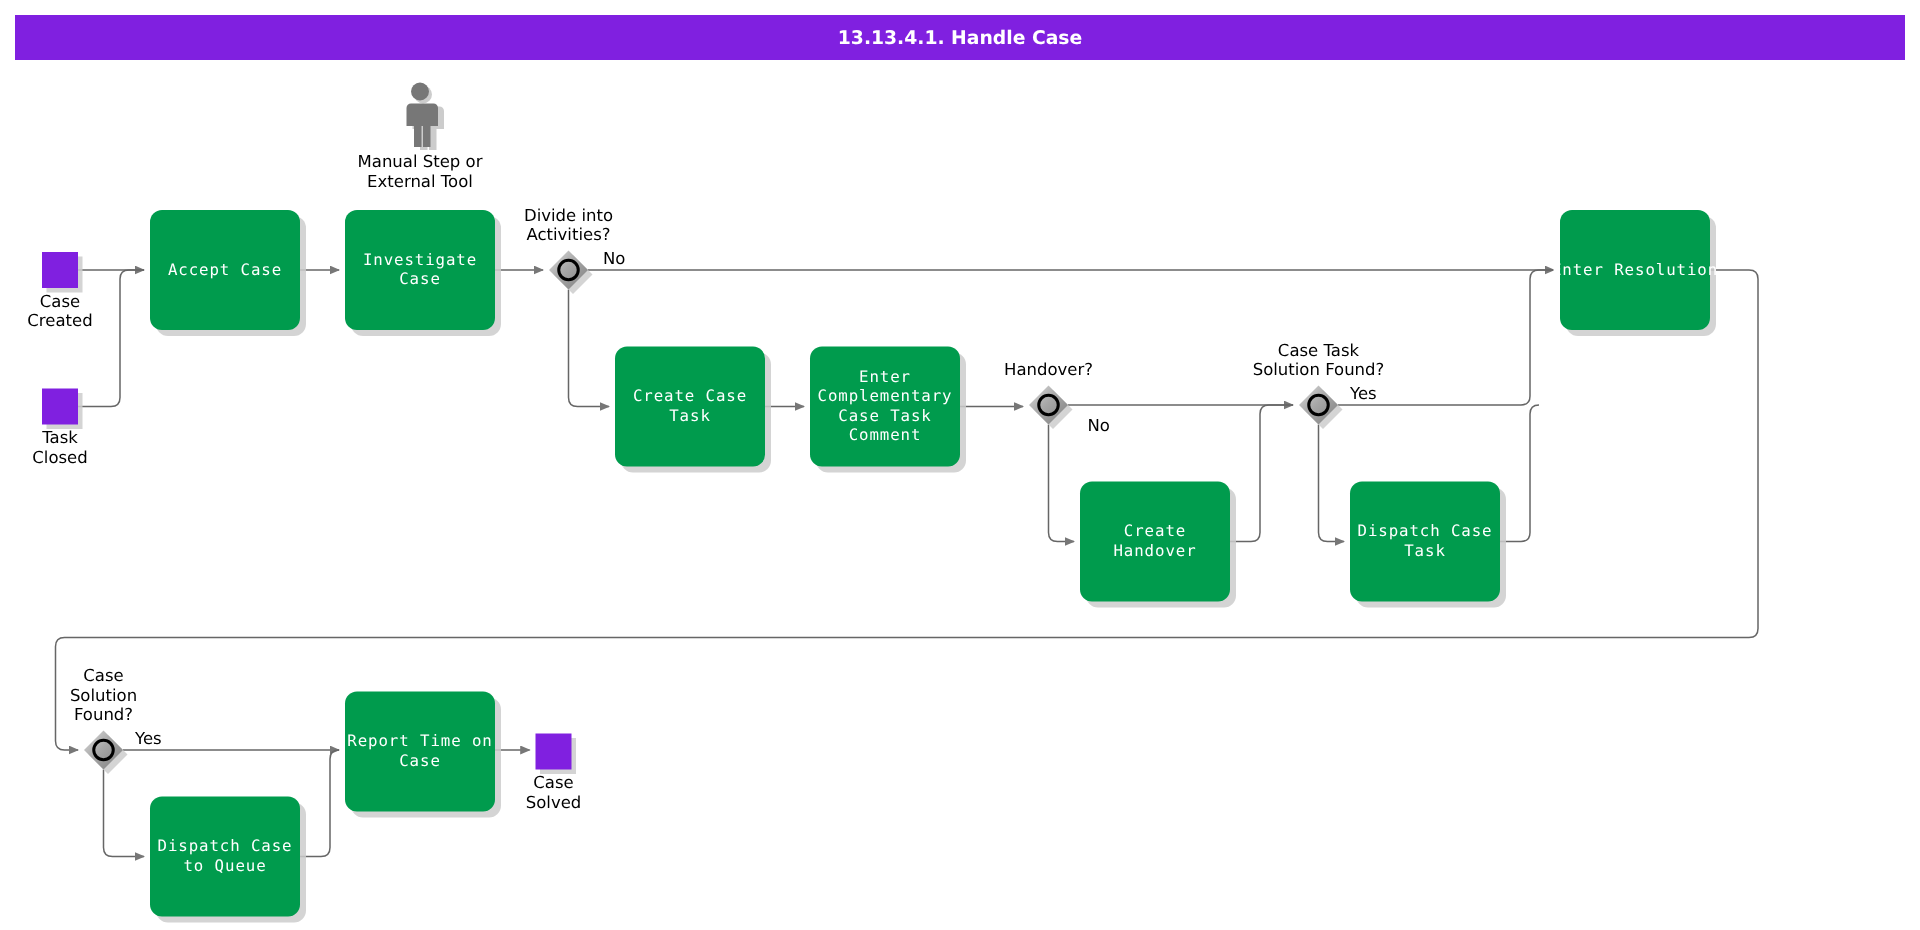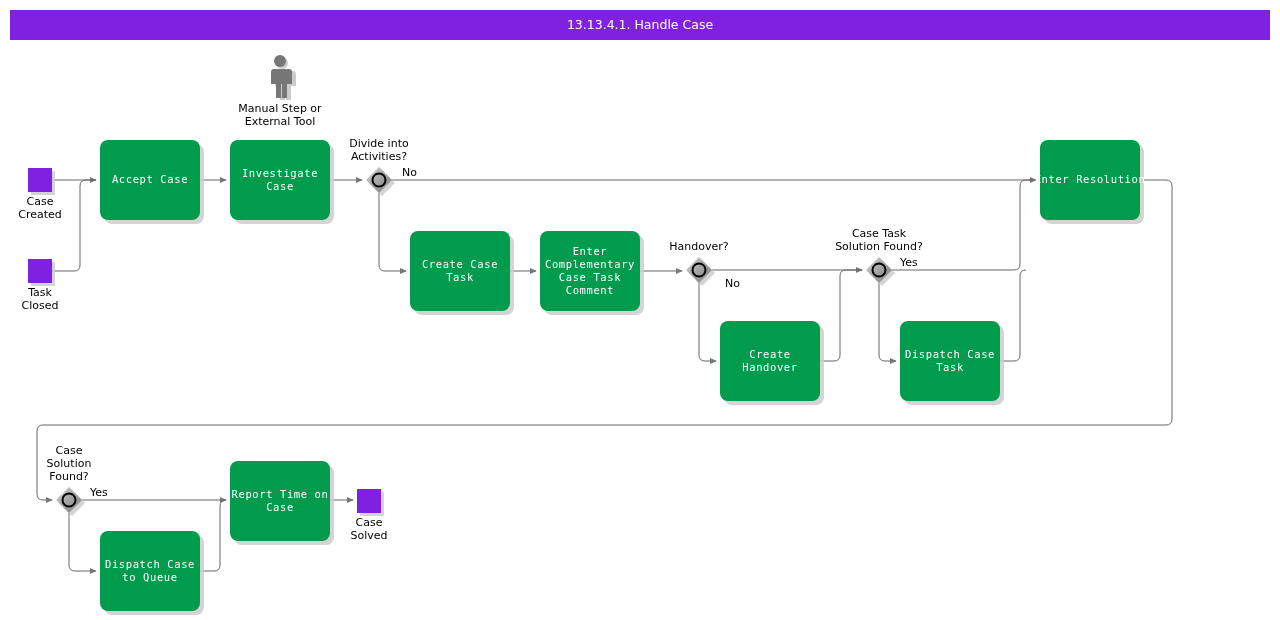--- a/index.html
+++ b/index.html
@@ -26,21 +26,21 @@
     left: 10px;
     top: 10px;
     width: 1260px;
     height: 30px;
     background: #8020e0;
   }
   .title-bar .title-text {
     color: #ffffff;
     font-family: "DejaVu Sans", sans-serif;
     font-size: 12.5px;
-    font-weight: normal;
+    font-weight: bold;
     line-height: 30px;
     text-align: center;
     width: 100%;
     display: block;
     letter-spacing: 0px;
   }
   svg#flow {
     position: absolute;
     left: 0;
     top: 0;

